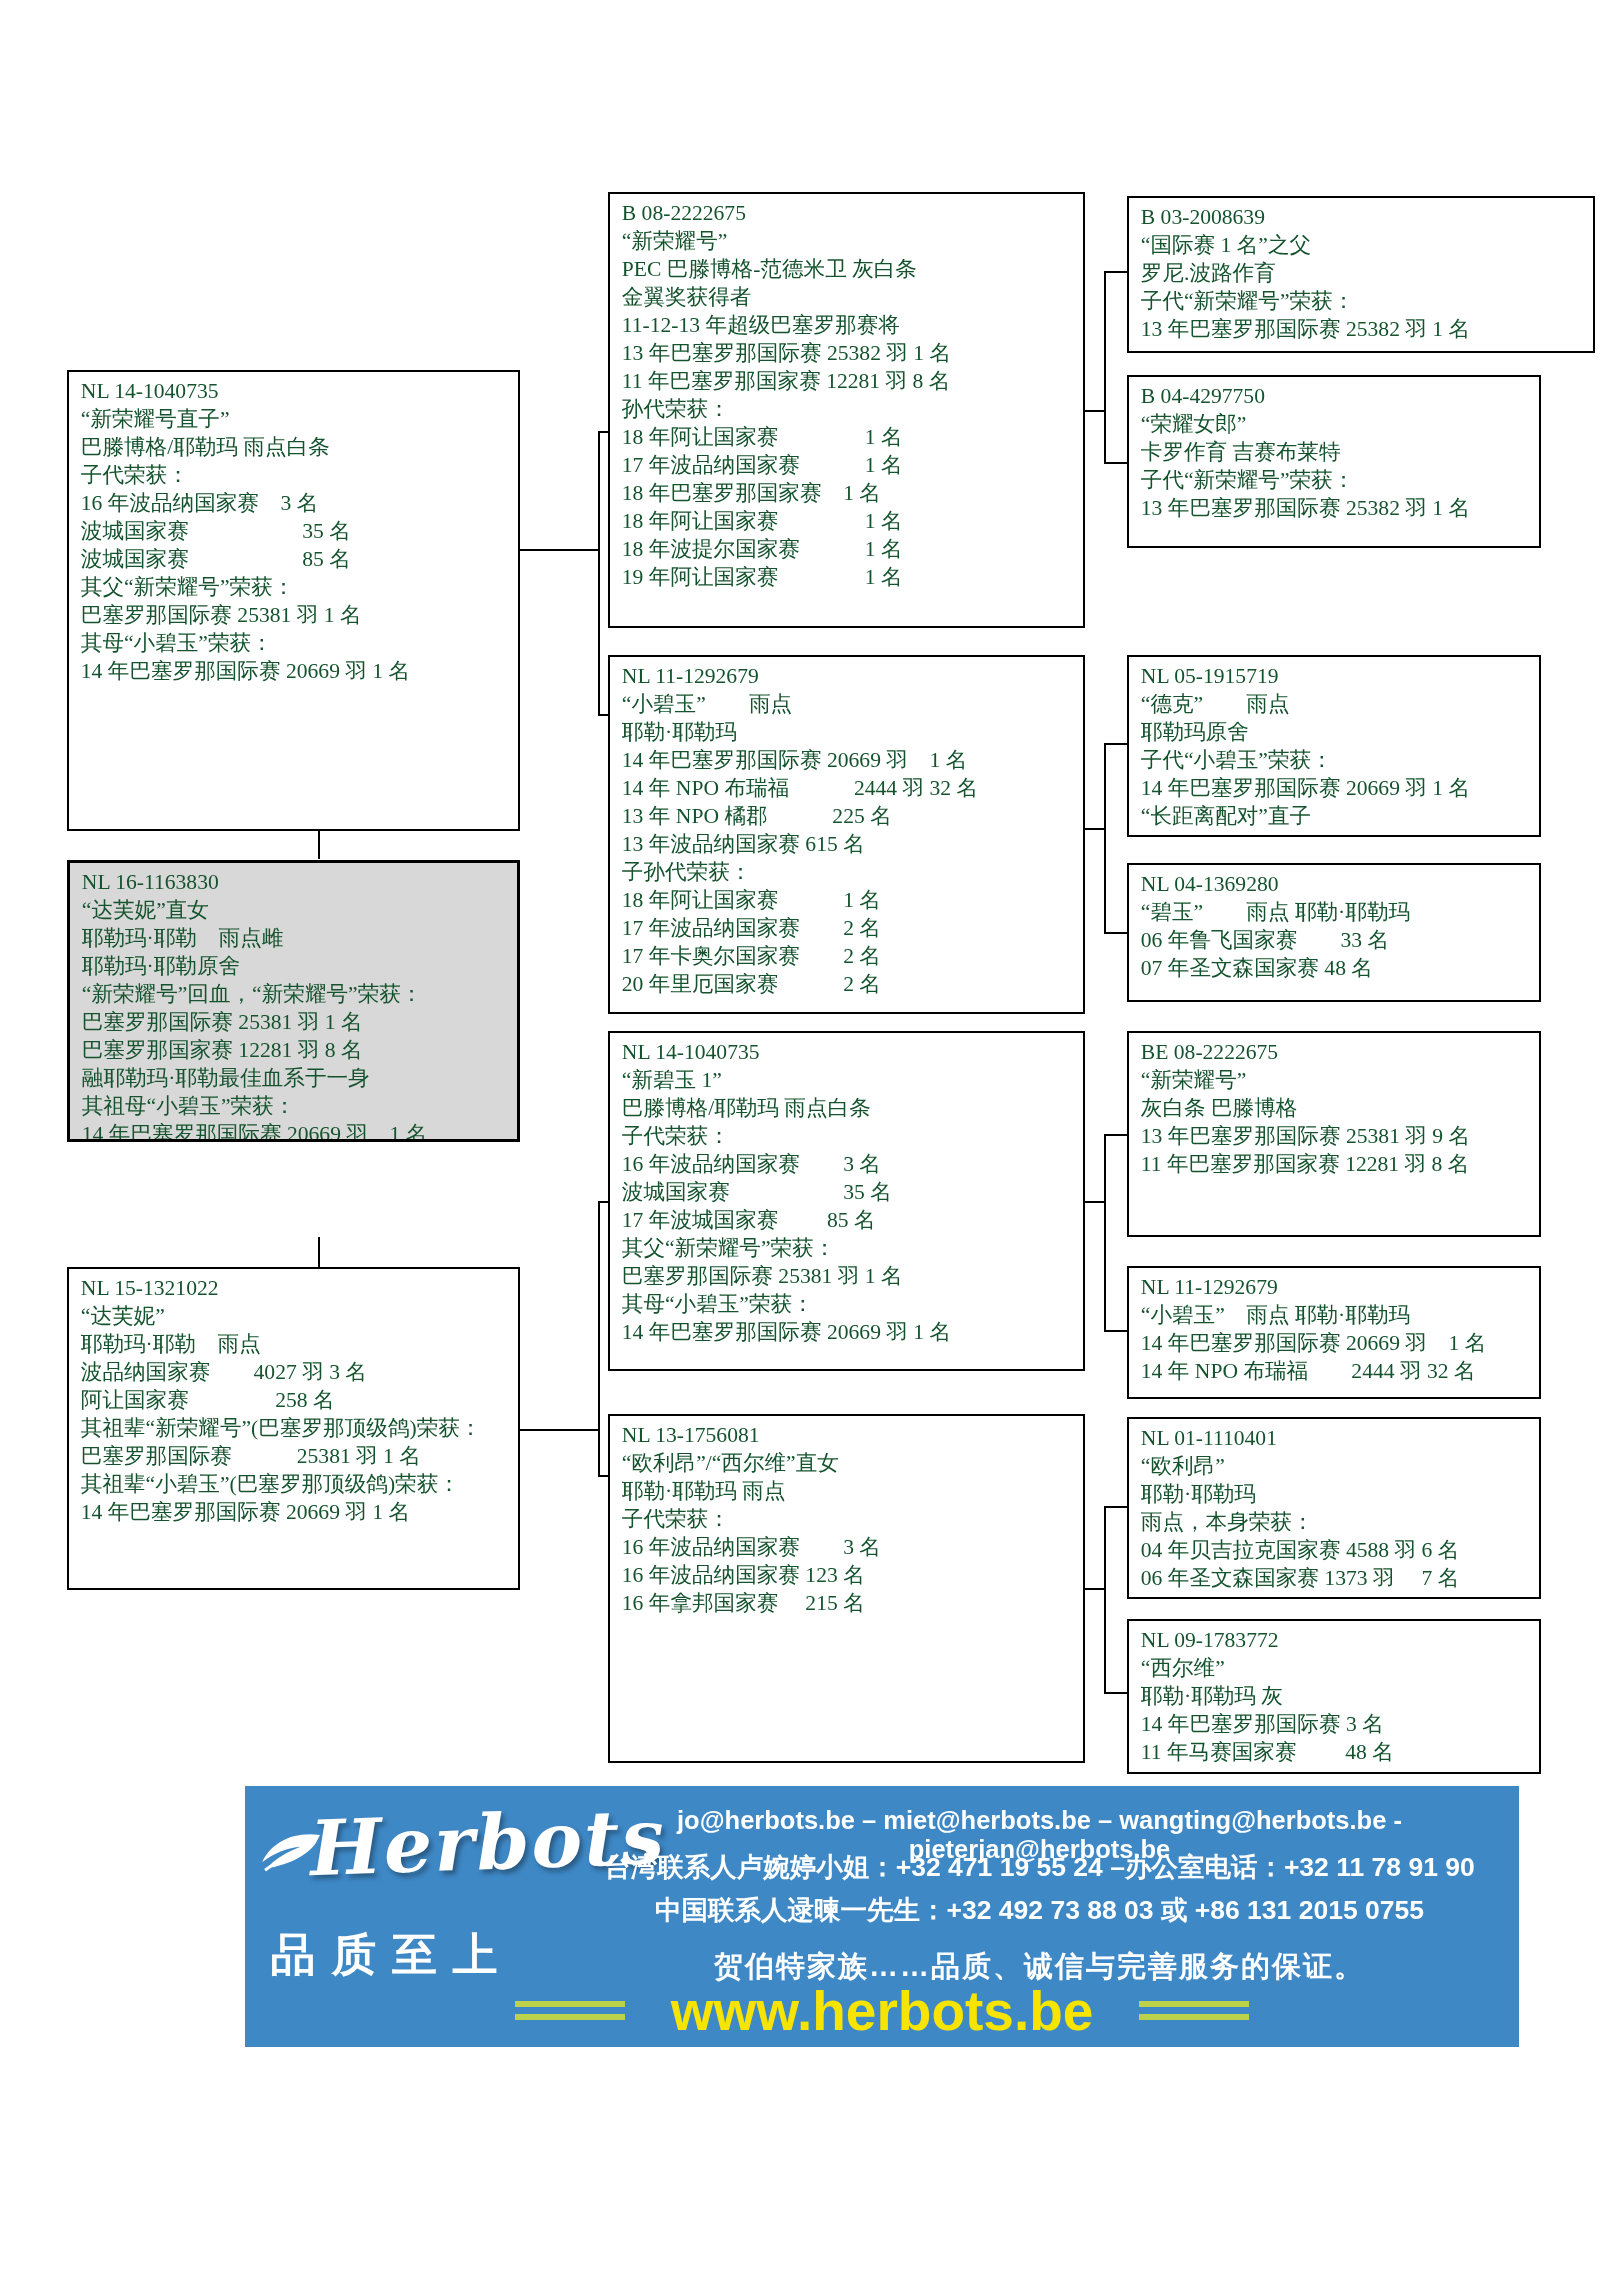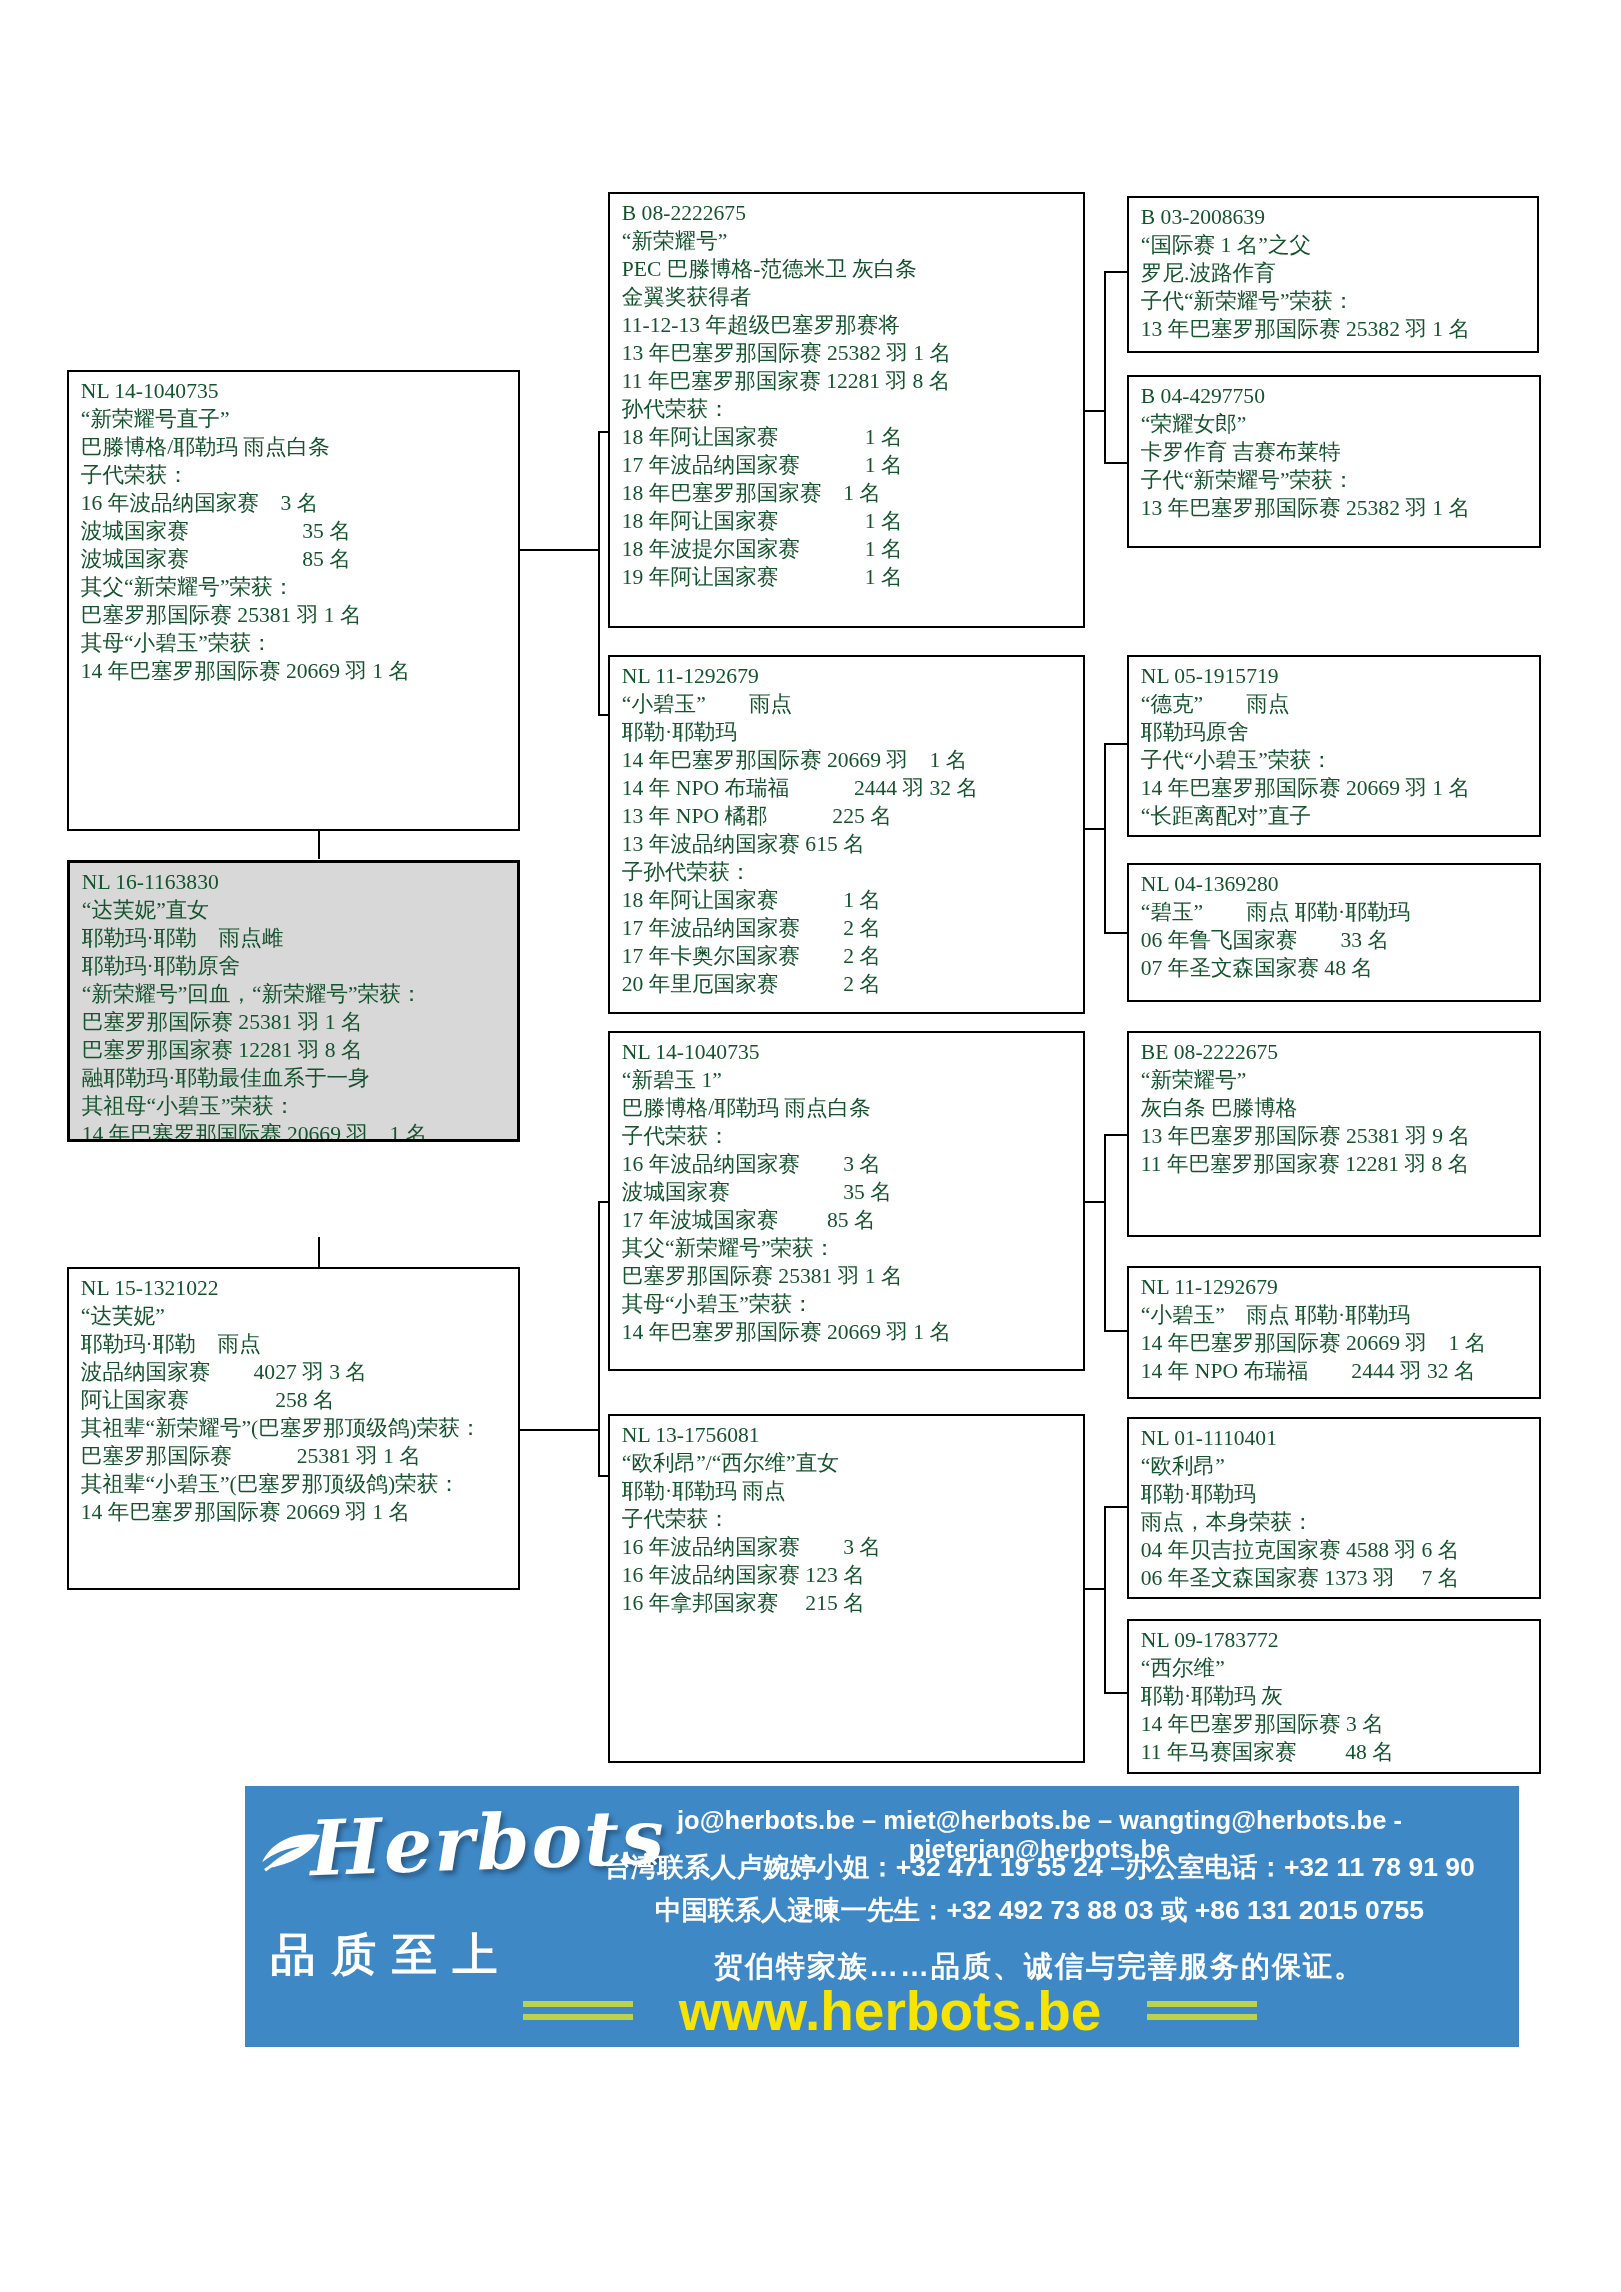--- a/index.html
+++ b/index.html
@@ -13,21 +13,21 @@
   }
   .box.highlight{background:#d8d8d8;border:3.9px solid #000;}
   .box .line{white-space:pre-wrap;}
   #box-L1{left:67px;top:370px;width:453px;height:461px;}
   #box-L2{left:67px;top:860px;width:453px;height:282px;}
   #box-L3{left:67px;top:1267px;width:453px;height:323px;}
   #box-M1{left:608px;top:192px;width:477px;height:436px;}
   #box-M2{left:608px;top:655px;width:477px;height:359px;}
   #box-M3{left:608px;top:1031px;width:477px;height:340px;}
   #box-M4{left:608px;top:1414px;width:477px;height:349px;}
-  #box-R1{left:1127px;top:196px;width:412px;height:157px;}
+  #box-R1{left:1127px;top:196px;width:468px;height:157px;}
   #box-R2{left:1127px;top:375px;width:414px;height:173px;}
   #box-R3{left:1127px;top:655px;width:414px;height:182px;}
   #box-R4{left:1127px;top:863px;width:414px;height:139px;}
   #box-R5{left:1127px;top:1031px;width:414px;height:206px;}
   #box-R6{left:1127px;top:1266px;width:414px;height:133px;}
   #box-R7{left:1127px;top:1417px;width:414px;height:182px;}
   #box-R8{left:1127px;top:1619px;width:414px;height:155px;}
   .cline{position:absolute;background:#000;}
   
   #banner{position:absolute;left:245px;top:1786px;width:1274px;height:261px;background:#3e88c6;overflow:hidden;}
@@ -40,21 +40,21 @@
   }
   #logo-sub{
     position:absolute;left:25.5px;top:139px;color:#fff;font-size:45px;font-weight:bold;
     letter-spacing:15.7px;font-family:"Liberation Sans","DejaVu Sans",sans-serif;
   }
   .banner-line{position:absolute;left:314px;width:961px;text-align:center;color:#fff;font-weight:bold;}
   #banner-emails{top:19.6px;font-size:25.5px;}
   #banner-tw{top:63px;font-size:26.5px;}
   #banner-cn{top:106px;font-size:26.5px;}
   #banner-tagline{top:161px;font-size:29px;letter-spacing:2px;}
-  #url-row{position:absolute;left:8px;top:194px;width:1274px;height:61px;display:flex;align-items:center;justify-content:center;gap:46px;}
+  #url-row{position:absolute;left:0;top:194px;width:1274px;height:61px;display:flex;align-items:center;justify-content:center;gap:46px;}
   .dbl-line{width:110px;height:19.6px;display:flex;flex-direction:column;justify-content:space-between;}
   .dbl-line span{display:block;height:5.9px;background:#bcd24a;}
   #banner-url{font-size:55px;font-weight:bold;color:#f7e400;font-family:"Liberation Sans","DejaVu Sans",sans-serif;}
 </style>
 </head>
 <body>
 
 <div id="pedigree-boxes">
     <div class="box" id="box-L1"><div class="line">NL 14-1040735</div><div class="line">“新荣耀号直子”</div><div class="line">巴滕博格/耶勒玛 雨点白条</div><div class="line">子代荣获：</div><div class="line">16 年波品纳国家赛　3 名</div><div class="line">波城国家赛　　　　　 35 名</div><div class="line">波城国家赛　　　　　 85 名</div><div class="line">其父“新荣耀号”荣获：</div><div class="line">巴塞罗那国际赛 25381 羽 1 名</div><div class="line">其母“小碧玉”荣获：</div><div class="line">14 年巴塞罗那国际赛 20669 羽 1 名</div></div>
     <div class="box highlight" id="box-L2"><div class="line">NL 16-1163830</div><div class="line">“达芙妮”直女</div><div class="line">耶勒玛·耶勒　雨点雌</div><div class="line">耶勒玛·耶勒原舍</div><div class="line">“新荣耀号”回血，“新荣耀号”荣获：</div><div class="line">巴塞罗那国际赛 25381 羽 1 名</div><div class="line">巴塞罗那国家赛 12281 羽 8 名</div><div class="line">融耶勒玛·耶勒最佳血系于一身</div><div class="line">其祖母“小碧玉”荣获：</div><div class="line">14 年巴塞罗那国际赛 20669 羽　1 名</div><div class="line">其母“达芙妮”荣获：</div><div class="line">波品纳国家赛　　　4027 羽 3 名</div></div>

